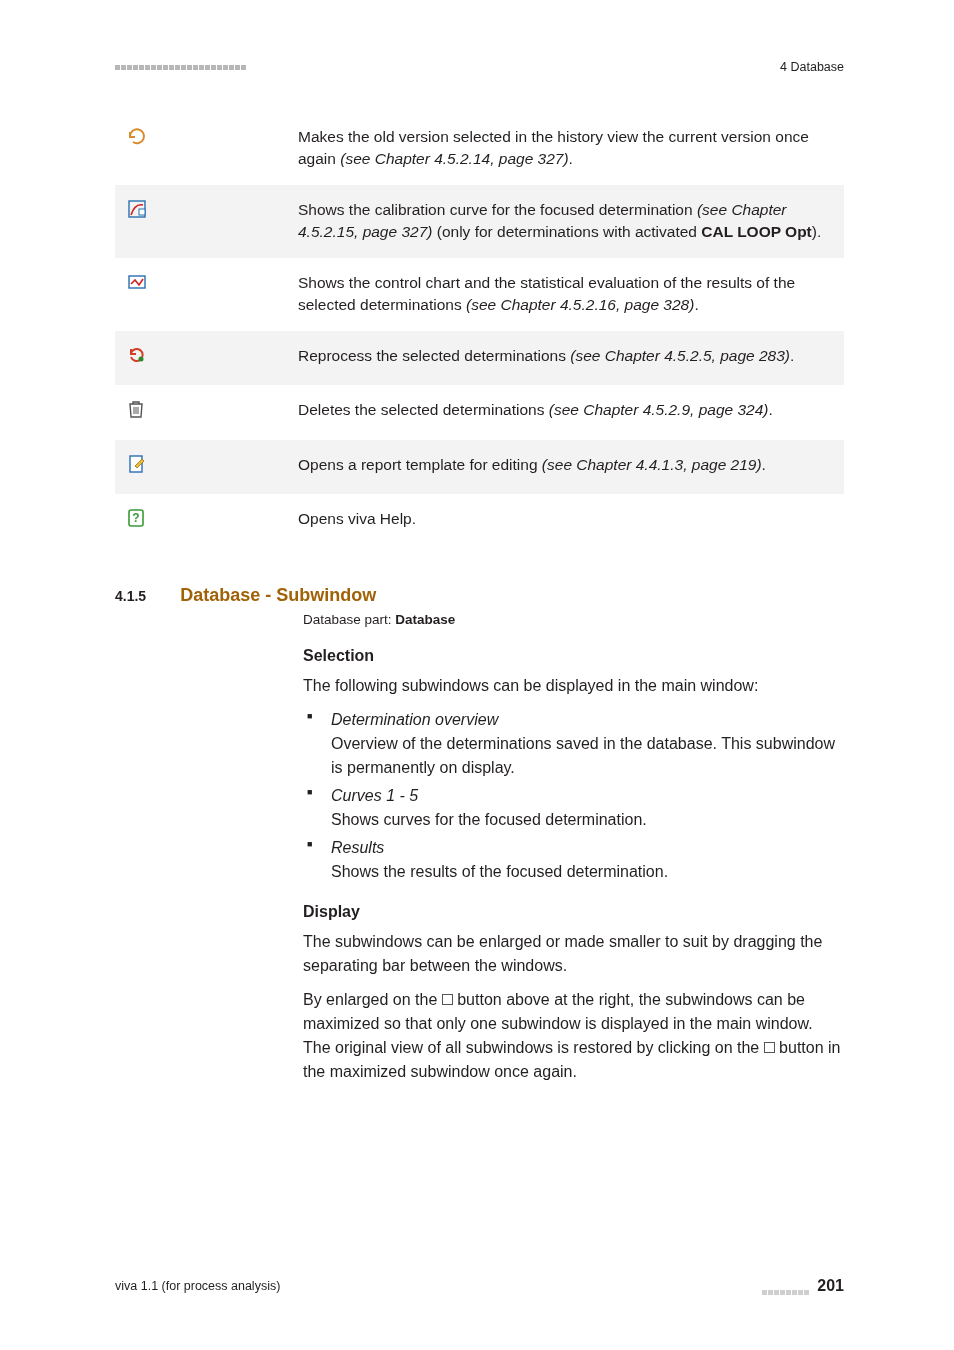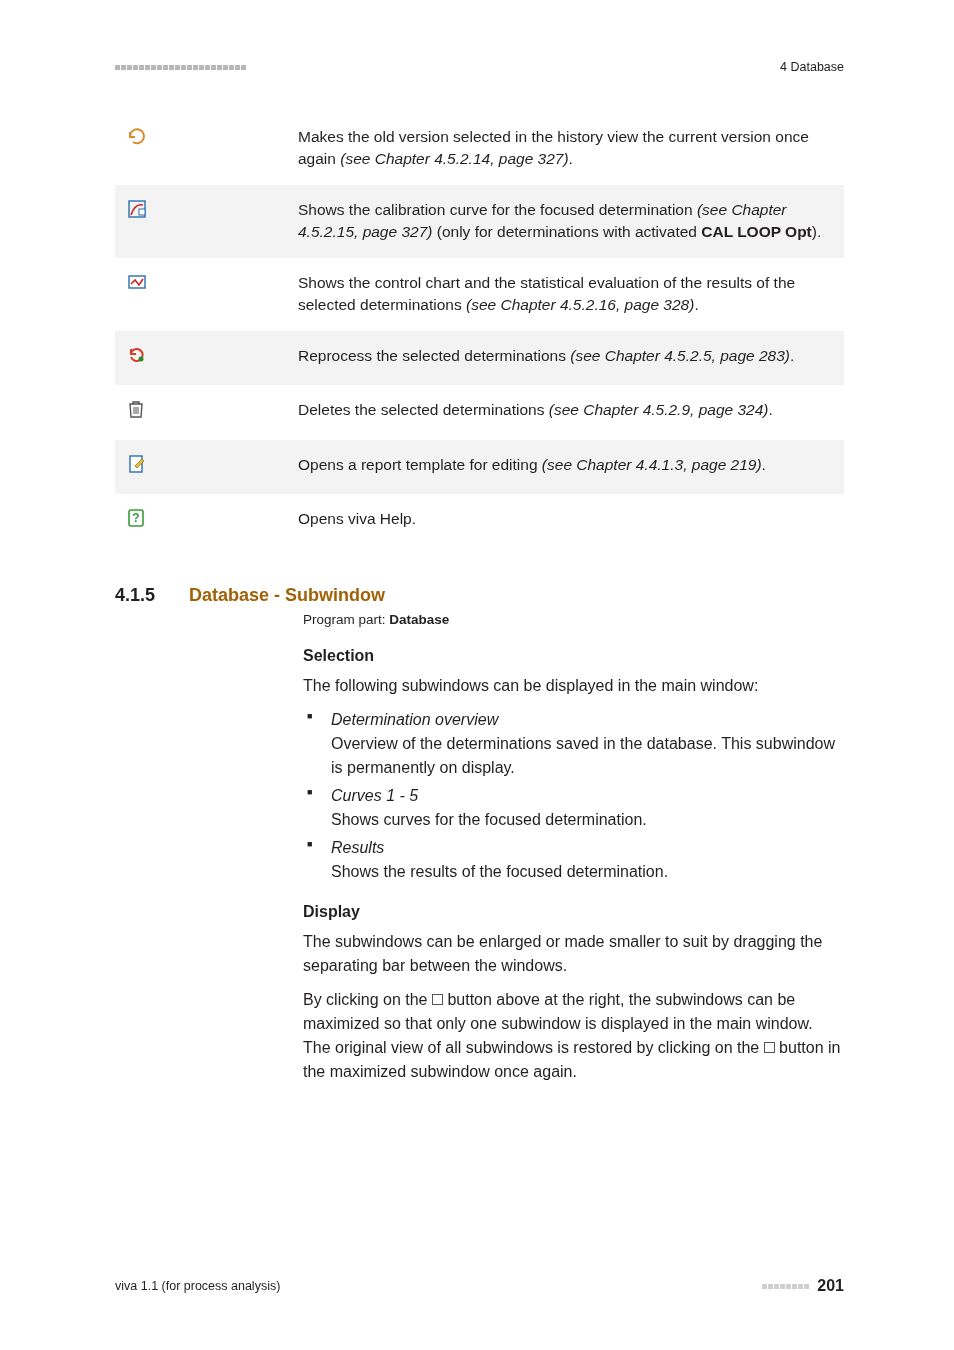--- a/index.html
+++ b/index.html
@@ -61,21 +61,21 @@
   .ref-italic { font-style: italic; }
   .bold { font-weight: 700; }
 
   .section-row {
     display: flex;
     align-items: baseline;
     gap: 34px;
     margin: 8px 0 4px 0;
   }
   .section-num {
-    font-size: 18px;
+    font-size: 14px;
     font-weight: 700;
     color: #231f20;
   }
   .section-title {
     font-size: 18px;
     font-weight: 700;
     color: #a16207;
   }
   .body {
     margin-left: 188px;
@@ -137,21 +137,21 @@
     margin-right: 8px;
   }
   .footer-dots span {
     width: 5px;
     height: 5px;
     background: #cfcfcf;
     display: inline-block;
   }
   .footer-right {
     display: flex;
-    align-items: center;
+    align-items: flex-end;
   }
   .page-num {
     font-weight: 700;
     font-size: 16px;
   }
 </style>
 </head>
 <body>
 
 <div class="page">
@@ -242,35 +242,35 @@
       </tbody>
   </table>
 
   <div class="section-row">
     <div class="section-num">4.1.5</div>
     <div class="section-title">Database - Subwindow</div>
   </div>
 
   <div class="body">
     <div class="program-part">
-      <span>Program part: </span><span class="bold">Database</span>
+      <span>Database part: </span><span class="bold">Database</span>
     </div>
 
     <div class="subhead">Selection</div>
     <div class="para">The following subwindows can be displayed in the main window:</div>
     <ul class="list" id="selection-list">
         <li><span class="item-title">Determination overview</span><span>Overview of the determinations saved in the database. This subwindow is permanently on display.</span></li>
         <li><span class="item-title">Curves 1 - 5</span><span>Shows curves for the focused determination.</span></li>
         <li><span class="item-title">Results</span><span>Shows the results of the focused determination.</span></li>
       </ul>
 
     <div class="subhead">Display</div>
     <div class="para">The subwindows can be enlarged or made smaller to suit by dragging the separating bar between the windows.</div>
     <div class="para">
-      <span>By clicking on the </span><span class="inline-box"></span><span> button above at the right, the subwindows can be maximized so that only one subwindow is displayed in the main window. The original view of all subwindows is restored by clicking on the </span><span class="inline-box"></span><span> button in the maximized subwindow once again.</span>
+      <span>By enlarged on the </span><span class="inline-box"></span><span> button above at the right, the subwindows can be maximized so that only one subwindow is displayed in the main window. The original view of all subwindows is restored by clicking on the </span><span class="inline-box"></span><span> button in the maximized subwindow once again.</span>
     </div>
   </div>
 </div>
 
 <div class="footer">
   <div>viva 1.1 (for process analysis)</div>
   <div class="footer-right">
     <div class="footer-dots">
       <span></span>
         <span></span>

